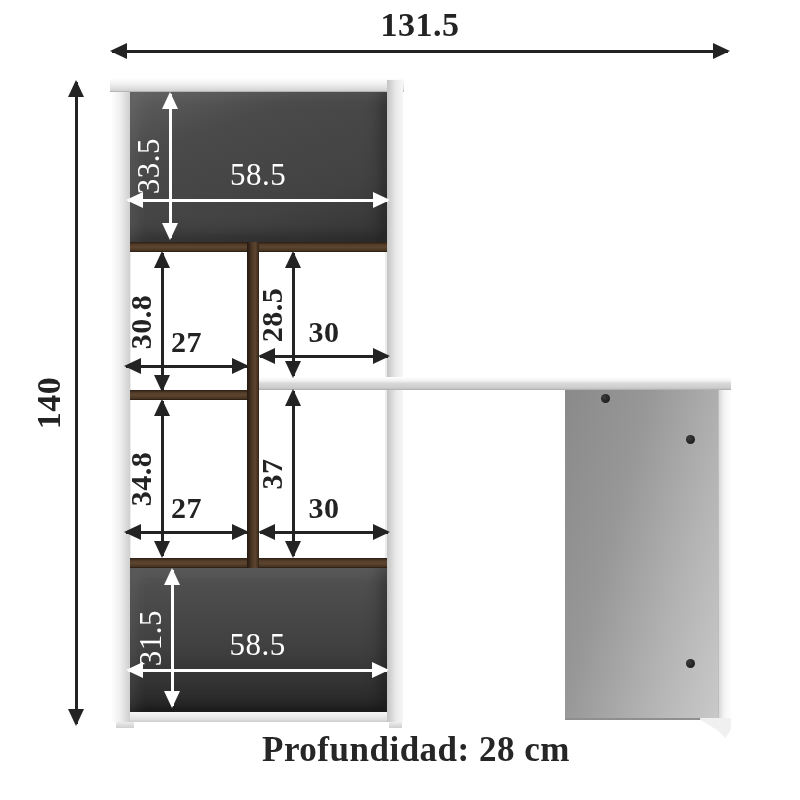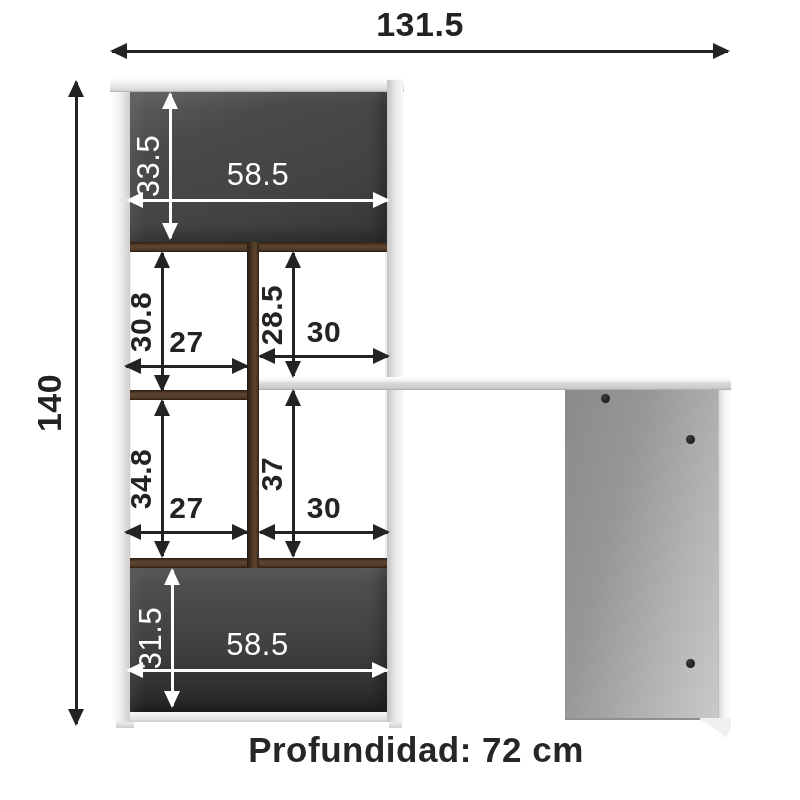--- a/index.html
+++ b/index.html
@@ -1,18 +1,18 @@
 <!DOCTYPE html>
 <html><head>
 <meta charset="utf-8">
 <style>
   html,body{margin:0;padding:0;background:#ffffff;}
   .stage{
     position:relative;width:784px;height:800px;background:#ffffff;overflow:hidden;
-    font-family:Liberation Sans, sans-serif;
+    font-family:Liberation Serif, serif;
   }
   
   .dim{position:absolute;}
   .dim .ln{position:absolute;background:currentColor;}
   .dim.h{height:0;}
   .dim.h .ln{left:0;right:0;top:-1.5px;height:3px;}
   .dim.v{width:0;}
   .dim.v .ln{top:0;bottom:0;left:-1.5px;width:3px;}
   .dim .ah{position:absolute;width:0;height:0;border:solid transparent;}
   .dim.h .ah.a1{left:-2px;top:0;transform:translateY(-50%);border-width:8px 17px 8px 0;border-right-color:currentColor;}
@@ -173,15 +173,15 @@
     <span class="ln"></span>
     <span class="lbl">31.5</span>
   </div>
   <div class="dim h white" style="left:128px;top:670px;width:259px;z-index:7;">
     <i class="ah a1"></i>
       <i class="ah a2"></i>
     <span class="ln"></span>
     <span class="lbl">58.5</span>
   </div>
 
-  <div class="footer-label">Profundidad: 72 cm</div>
+  <div class="footer-label">Profundidad: 28 cm</div>
 
 </div>
 
 </body></html>

